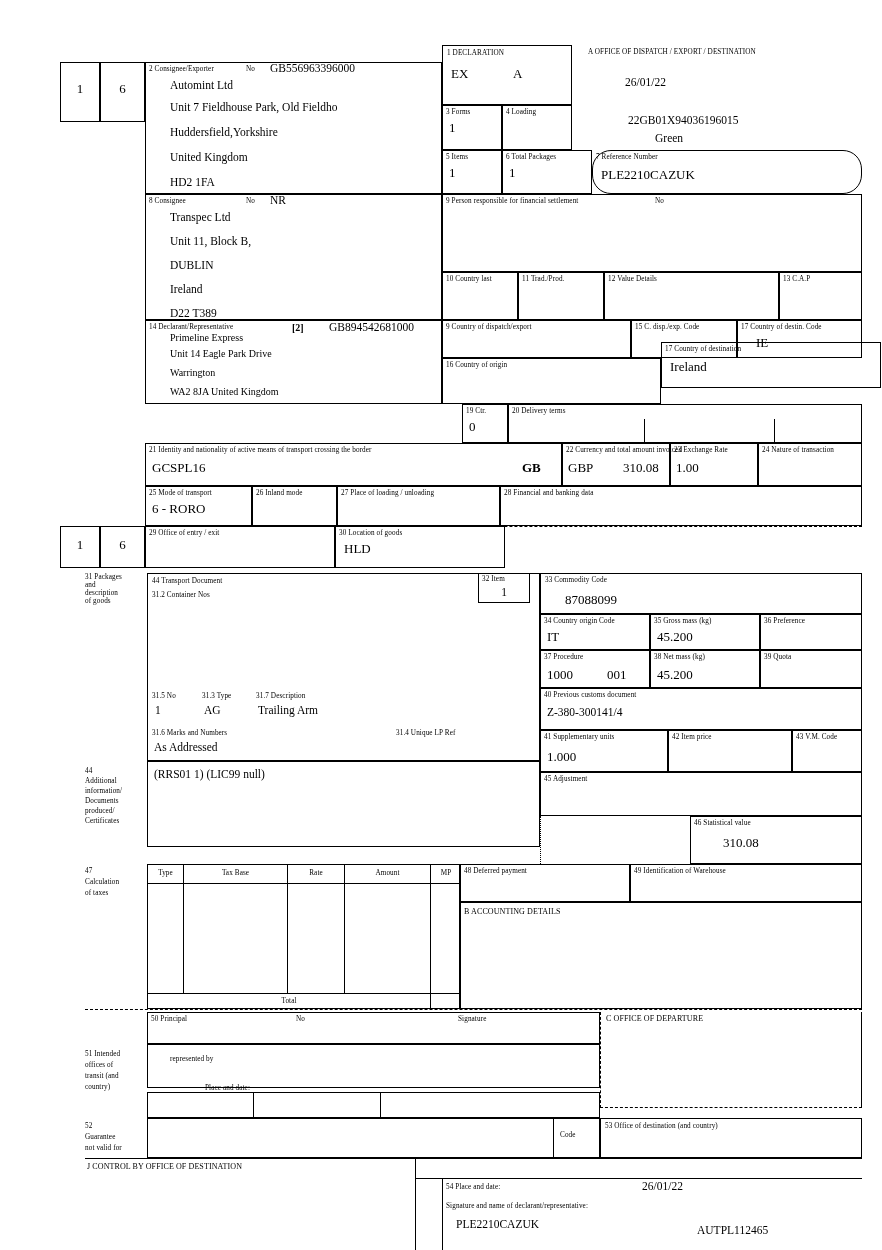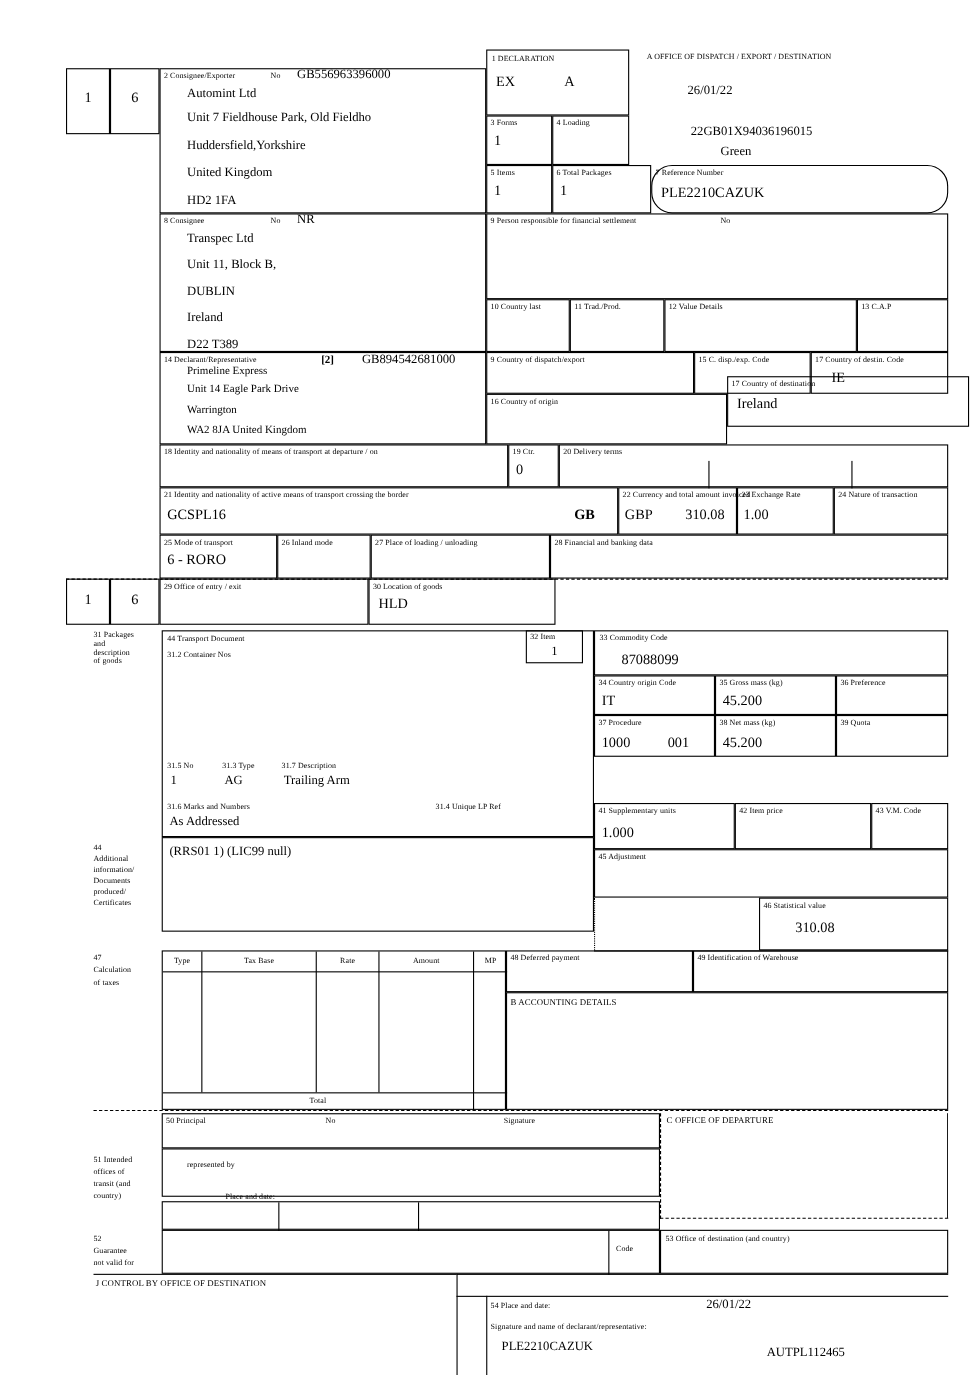--- a/index.html
+++ b/index.html
@@ -132,23 +132,20 @@
   </div>
 
   <div class="bx b" style="left:442px;top:358px;width:219px;height:46px;">
     <div class="lbl" style="position:absolute;left:3px;top:2px;">16 Country of origin</div>
   </div>
   <div class="bx b" style="left:661px;top:342px;width:220px;height:46px;padding-left:32px;">
     <div class="lbl" style="position:absolute;left:3px;top:2px;">17 Country of destination</div>
     <div class="val" style="position:absolute;left:8px;top:16px;">Ireland</div>
   </div>
 
-  <div class="bx b" style="left:145px;top:404px;width:317px;height:39px;">
-    <div class="lbl" style="position:absolute;left:3px;top:2px;">18 Identity and nationality of means of transport at departure / on</div>
-  </div>
   <div class="bx b" style="left:462px;top:404px;width:46px;height:39px;">
     <div class="lbl" style="position:absolute;left:3px;top:2px;">19 Ctr.</div>
     <div class="val" style="position:absolute;left:6px;top:14px;">0</div>
   </div>
   <div class="bx b" style="left:508px;top:404px;width:354px;height:39px;">
     <div class="lbl" style="position:absolute;left:3px;top:2px;">20 Delivery terms</div>
     <div class="line" style="left:135px;top:14px;width:1px;height:25px;"></div>
     <div class="line" style="left:265px;top:14px;width:1px;height:25px;"></div>
   </div>
 
@@ -251,20 +248,24 @@
     <div class="val" style="position:absolute;left:66px;top:16px;">001</div>
   </div>
   <div class="bx b" style="left:650px;top:650px;width:110px;height:38px;">
     <div class="lbl" style="position:absolute;left:3px;top:2px;">38 Net mass (kg)</div>
     <div class="val" style="position:absolute;left:6px;top:16px;">45.200</div>
   </div>
   <div class="bx b" style="left:760px;top:650px;width:102px;height:38px;">
     <div class="lbl" style="position:absolute;left:3px;top:2px;">39 Quota</div>
   </div>
 
+  <div class="bx b" style="left:540px;top:688px;width:322px;height:42px;">
+    <div class="lbl" style="position:absolute;left:3px;top:2px;">40 Previous customs document</div>
+    <div class="val-s" style="position:absolute;left:6px;top:17px;">Z-380-300141/4</div>
+  </div>
 
   <div class="bx b" style="left:540px;top:730px;width:128px;height:42px;">
     <div class="lbl" style="position:absolute;left:3px;top:2px;">41 Supplementary units</div>
     <div class="val" style="position:absolute;left:6px;top:18px;">1.000</div>
   </div>
   <div class="bx b" style="left:668px;top:730px;width:124px;height:42px;">
     <div class="lbl" style="position:absolute;left:3px;top:2px;">42 Item price</div>
   </div>
   <div class="bx b" style="left:792px;top:730px;width:70px;height:42px;">
     <div class="lbl" style="position:absolute;left:3px;top:2px;">43 V.M. Code</div>

